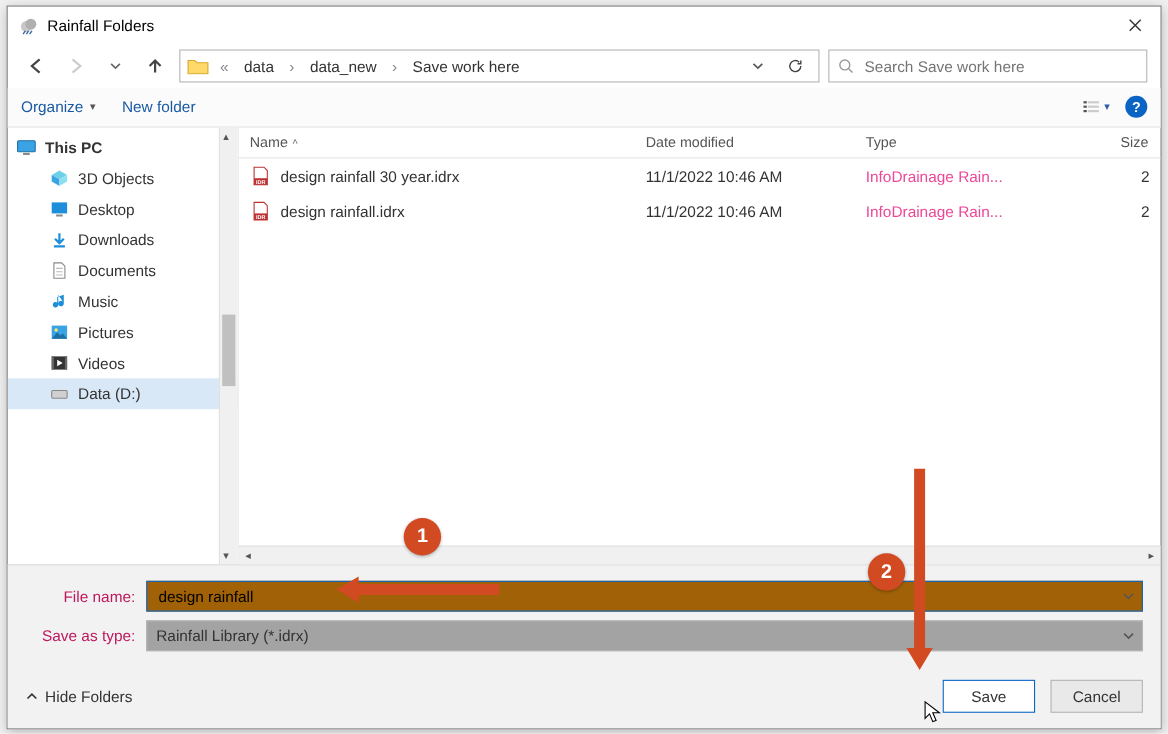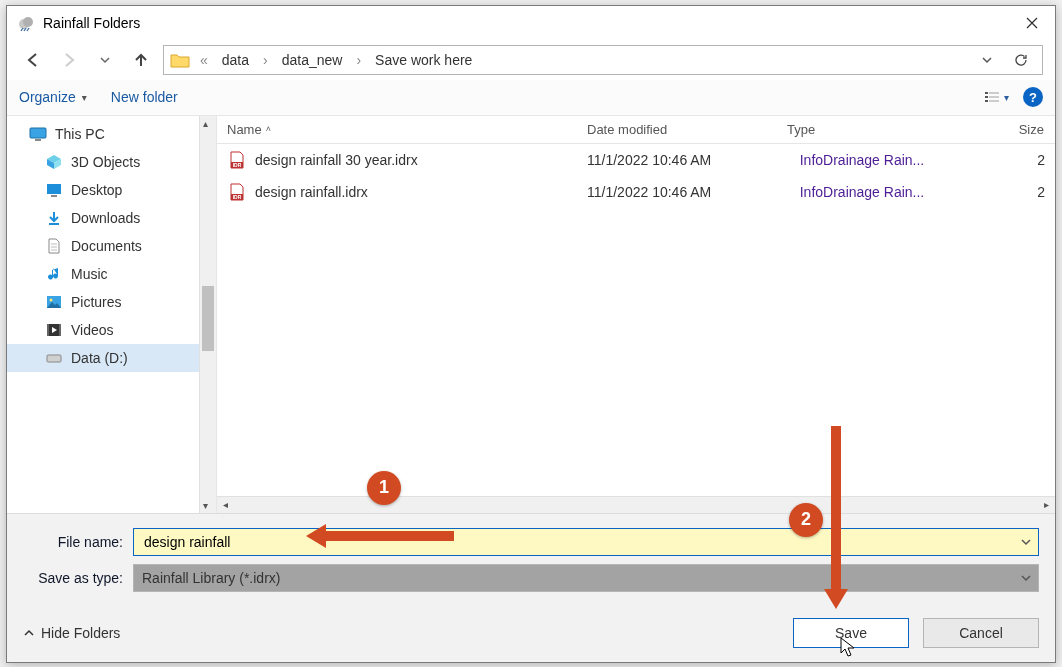--- a/index.html
+++ b/index.html
@@ -129,21 +129,21 @@
   }
   .tree-scroll-hint .arrow { position: absolute; left: 3px; font-size: 10px; color: #555; }
   .tree-scroll-hint .arrow.up { top: 2px; }
   .tree-scroll-hint .arrow.down { bottom: 2px; }
   .tree-scroll-hint .thumb { position: absolute; left: 2px; right: 2px; top: 170px; height: 65px; background: #c0c0c0; }
   .tree-item {
     display: flex; align-items: center; gap: 8px;
     padding: 6px 8px 6px 22px; cursor: pointer;
     position: relative;
   }
-  .tree-item.root { padding-left: 22px; font-weight: 400; }
+  .tree-item.root { padding-left: 8px; font-weight: 700; }
   .tree-item.child { padding-left: 38px; }
   .tree-item.selected { background: #d9e8f6; }
   .tree-expander {
     position: absolute; left: 6px; font-size: 9px; color: #666;
   }
   .tree-item.child .tree-expander { left: 22px; }
   .tree-icon { width: 18px; height: 16px; display: inline-flex; align-items: center; justify-content: center; }
 
   
   .filepane {
@@ -155,30 +155,30 @@
   .list-header {
     display: flex;
     height: 28px;
     border-bottom: 1px solid #e6e6e6;
     color: #555;
     font-size: 13px;
   }
   .list-header .col { padding: 4px 10px; border-right: 1px solid transparent; display: flex; align-items: center; gap: 4px; }
   .col.name { flex: 0 0 360px; }
   .col.date { flex: 0 0 200px; }
-  .col.type { flex: 0 0 170px; text-align: center; }
+  .col.type { flex: 0 0 170px; }
   .col.size { flex: 1; text-align: left; justify-content: flex-end; }
   .sort-arrow { font-size: 9px; color: #666; }
   .file-row {
     display: flex; align-items: center;
     padding: 6px 0; cursor: pointer;
   }
   .file-row .col { padding: 0 10px; overflow: hidden; white-space: nowrap; text-overflow: ellipsis; }
   .file-row .col.name { display: flex; align-items: center; gap: 8px; }
-  .file-row .col.type { color: #4c1d95; }
+  .file-row .col.type { color: #ec4899; }
   .file-row .col.size { text-align: right; }
   .file-icon {
     width: 20px; height: 20px; display: inline-flex; flex: 0 0 20px;
   }
   .h-scroll {
     height: 17px; background: #f0f0f0;
     display: flex; align-items: center;
     border-top: 1px solid #e0e0e0;
     margin-top: auto;
   }
@@ -187,45 +187,45 @@
 
   
   .bottom {
     padding: 14px 16px 14px 16px;
     background: #f2f2f2;
     border-top: 1px solid #dcdcdc;
     display: flex; flex-direction: column;
     gap: 8px;
   }
   .form-row { display: flex; align-items: center; gap: 10px; }
-  .form-row label { width: 100px; text-align: right; color: #0f172a; }
+  .form-row label { width: 100px; text-align: right; color: #be185d; }
   .combo {
     flex: 1; display: flex; align-items: center;
-    border: 1px solid #6b8ab5; background: #fef9c3;
+    border: 1px solid #6b8ab5; background: #a16207;
     height: 28px; padding: 0 0 0 8px;
   }
   .combo.filename { border-color: #0a64c4; }
   .combo input {
     flex: 1; border: none; outline: none; font-size: 14px; height: 100%;
     background: transparent;
   }
   .combo .drop {
     width: 24px; height: 100%; display: flex; align-items: center; justify-content: center;
     cursor: pointer; color: #555;
   }
   .combo.filetype { background: #a3a3a3; border-color: #b5b5b5; }
 
   .action-row {
     display: flex; align-items: center; justify-content: space-between;
     padding-top: 18px;
   }
   .hide-folders { display: flex; align-items: center; gap: 6px; cursor: pointer; }
   .action-buttons { display: flex; gap: 14px; }
   .btn {
-    width: 116px; height: 30px;
+    width: 84px; height: 30px;
     border: 1px solid #b5b5b5; background: #e9e9e9;
     display: flex; align-items: center; justify-content: center;
     cursor: pointer;
   }
   .btn.primary { border-color: #0a64c4; background: #fff; }
 
   
   .ann {
     position: absolute;
     pointer-events: none;
@@ -308,20 +308,29 @@
             <path d="M1 3 L5 7 L9 3" fill="none" stroke="#555" stroke-width="1.5"></path>
           </svg>
       </span>
       <span class="chev">
         <svg width="14" height="14" viewBox="0 0 14 14">
             <path d="M12 7 a5 5 0 1 1 -1.5 -3.5 M12 2 v3 h-3" fill="none" stroke="#444" stroke-width="1.3"></path>
           </svg>
       </span>
     </div>
 
+    <div class="searchbox">
+      <span>
+        <svg width="14" height="14" viewBox="0 0 14 14">
+            <circle cx="6" cy="6" r="4.5" fill="none" stroke="#999" stroke-width="1.3"></circle>
+            <line x1="9.5" y1="9.5" x2="13" y2="13" stroke="#999" stroke-width="1.3"></line>
+          </svg>
+      </span>
+      <input type="text" placeholder="Search Save work here" style="">
+    </div>
   </div>
 
   <div class="toolbar">
     <div class="toolbar-left">
       <span class="tb-btn organize">Organize</span>
       <span class="tb-btn">New folder</span>
     </div>
     <div class="tb-right">
       <span class="view-btn">
         <svg width="16" height="14" viewBox="0 0 16 14">

